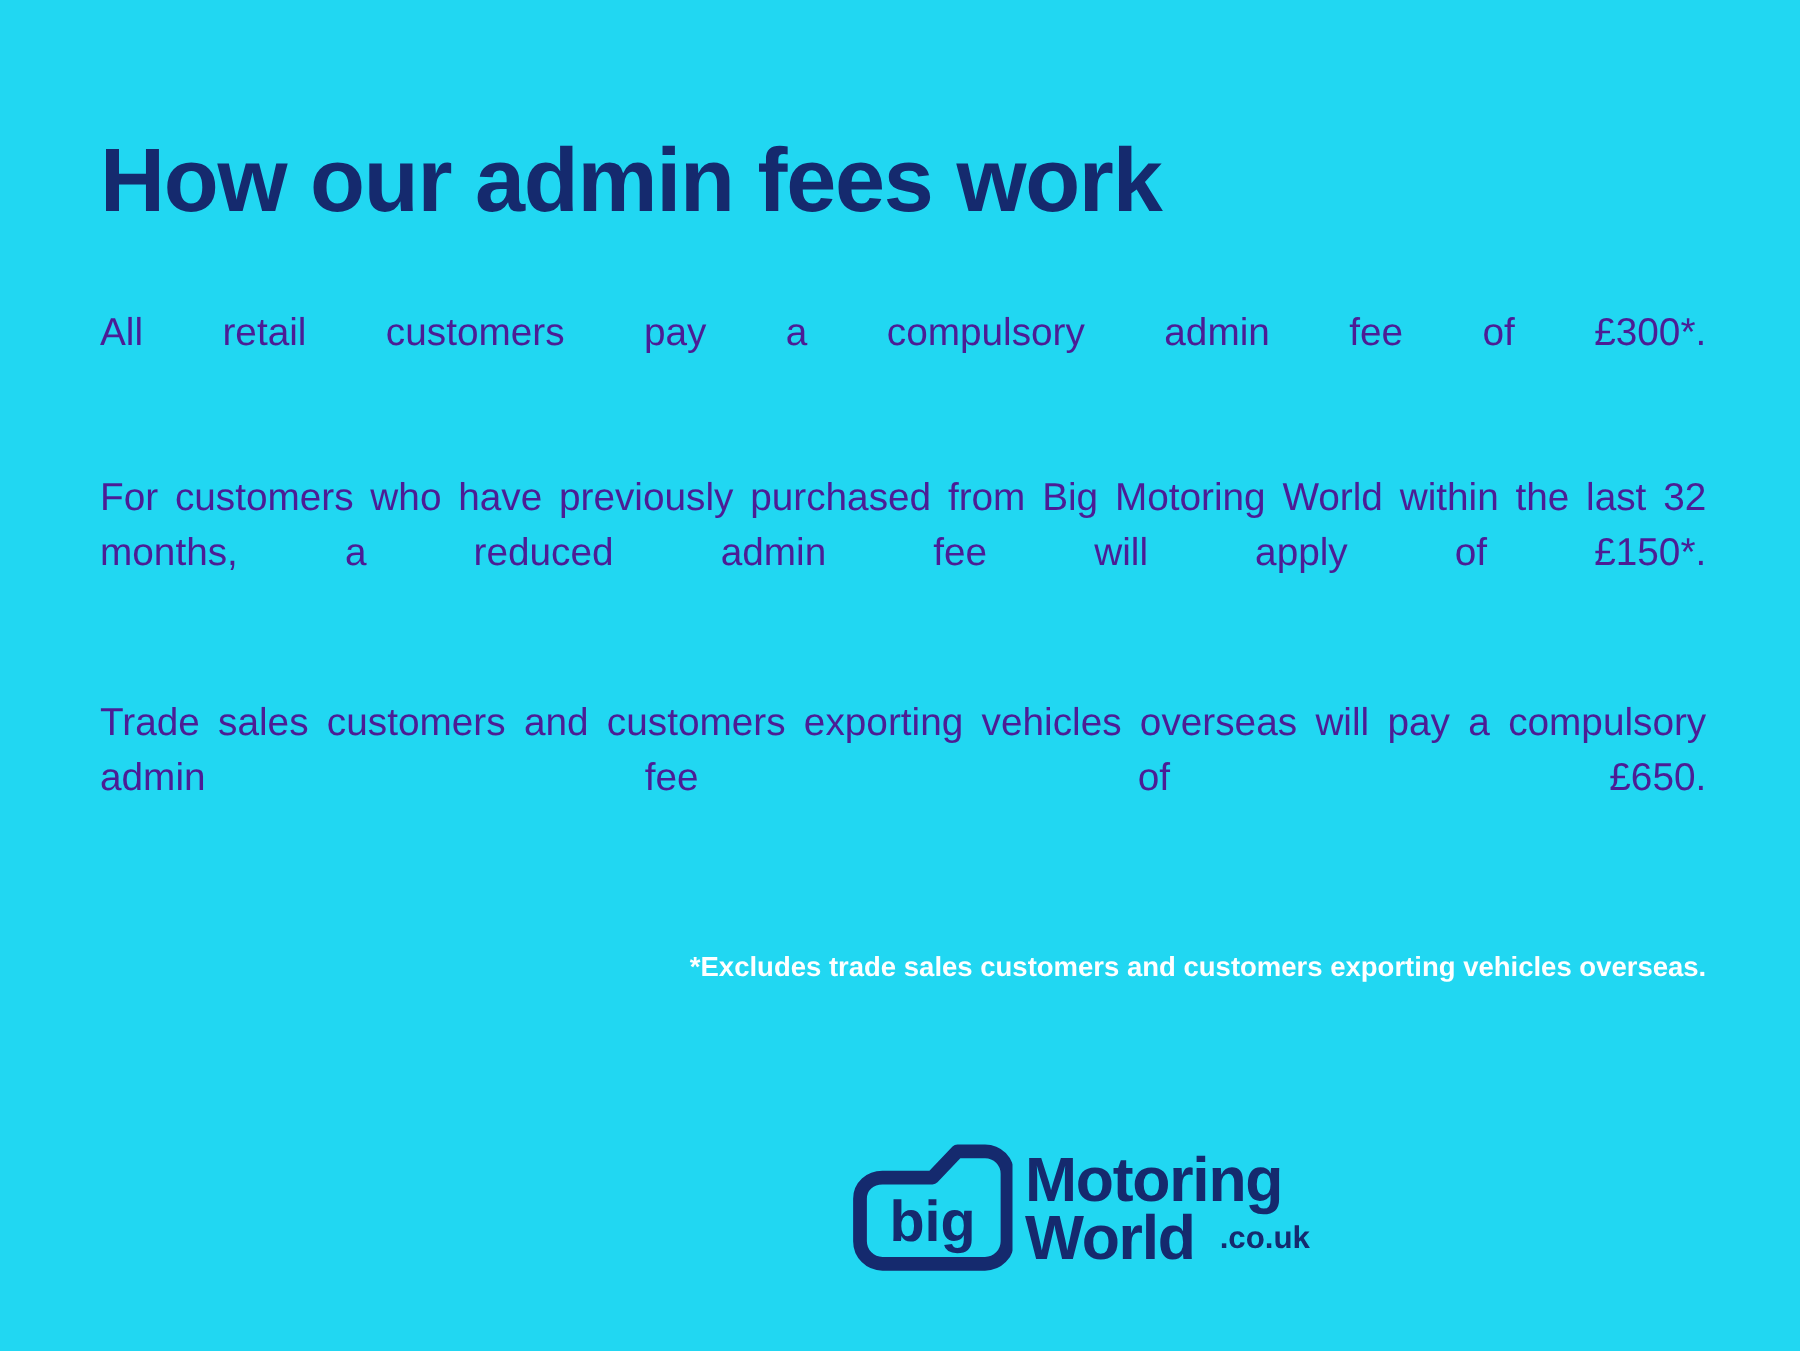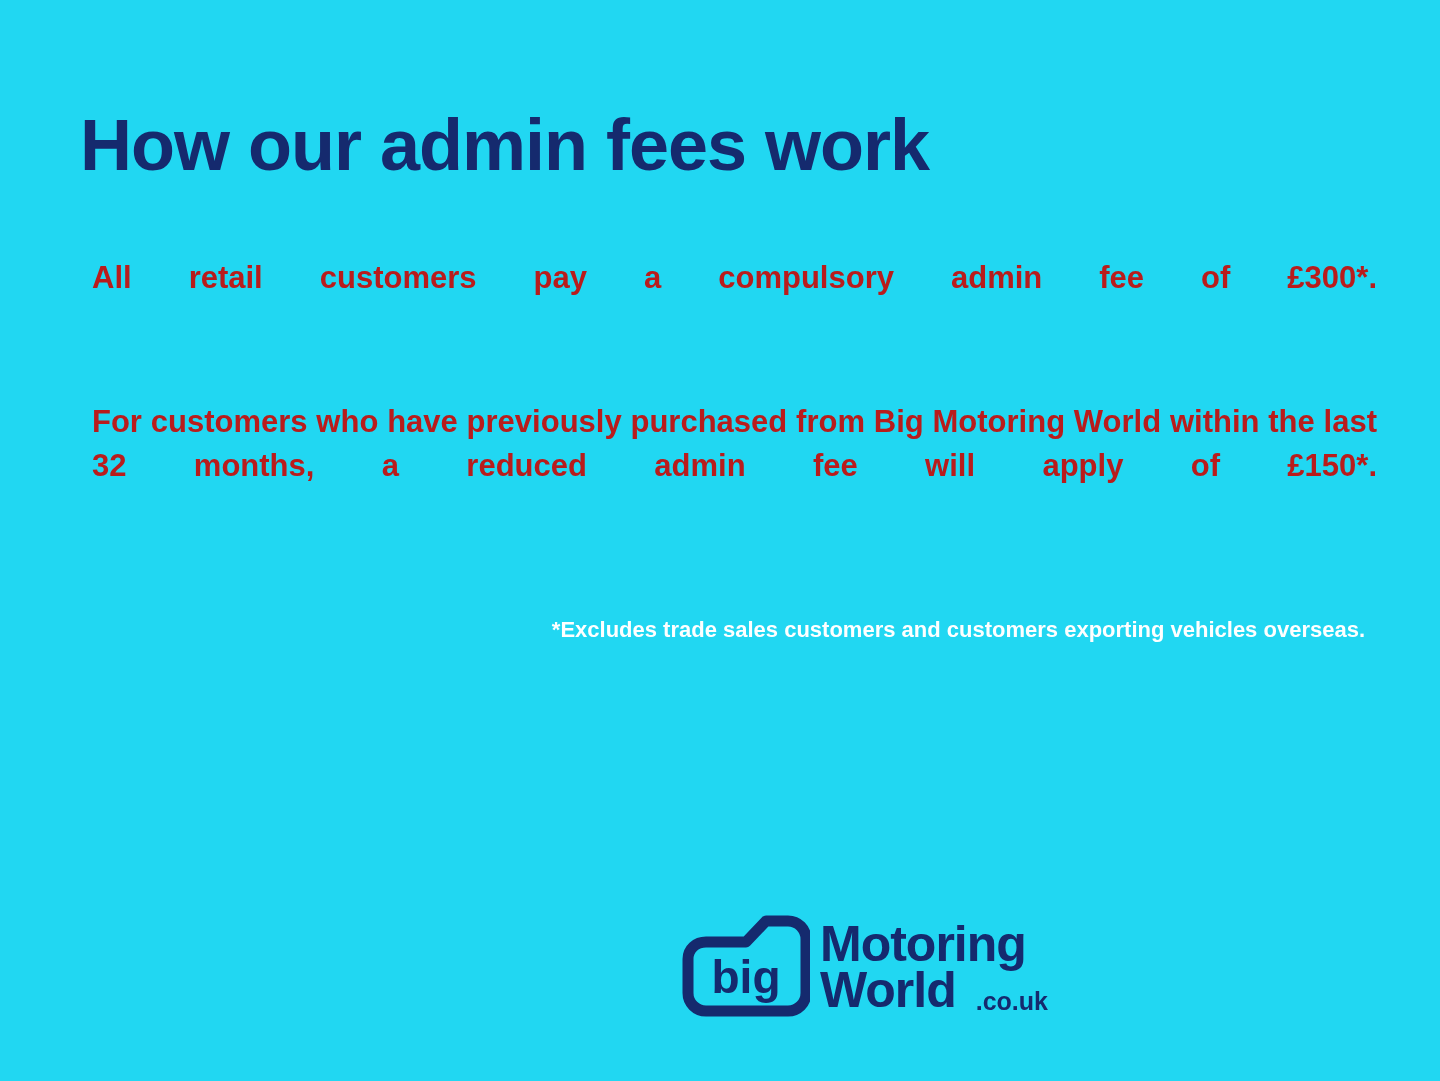--- a/index.html
+++ b/index.html
@@ -40,27 +40,27 @@
     color: #152a6e;
     text-align: justify;
     letter-spacing: -0.2px;
   }
   .subhead::after {
     content: "";
     display: inline-block;
     width: 100%;
   }
   .body-block {
-    margin: 12px;
+    margin: 0;
     width: 1285px;
     font-size: 31px;
     line-height: 1.42;
-    color: #b91c1c;
+    color: #4c1d95;
     text-align: justify;
-    font-weight: 700;
+    font-weight: 400;
   }
   .body-block::after {
     content: "";
     display: inline-block;
     width: 100%;
   }
   .b1 { padding-top: 60px; }
   .b2 { padding-top: 44px; }
   .b3 { padding-top: 48px; }
   .footnote {
@@ -88,41 +88,42 @@
     display: flex;
     flex-direction: column;
     line-height: 0.92;
     color: #152a6e;
     font-weight: 700;
     font-size: 50px;
     letter-spacing: -1px;
   }
   .logo-row2 {
     display: flex;
-    align-items: flex-end;
+    align-items: center;
   }
   .logo-tld {
     font-size: 25px;
     font-weight: 700;
     letter-spacing: 0;
     margin-left: 20px;
   }
 </style>
 </head>
 <body>
 
 <div class="slide">
 
   <h1 class="title">How our admin fees work</h1>
 
 
   <p class="body-block b1">All retail customers pay a compulsory admin fee of £300*.</p>
 
   <p class="body-block b2">For customers who have previously purchased from Big Motoring World within the last 32 months, a reduced admin fee will apply of £150*.</p>
 
+  <p class="body-block b3">Trade sales customers and customers exporting vehicles overseas will pay a compulsory admin fee of £650.</p>
 
   <p class="footnote">*Excludes trade sales customers and customers exporting vehicles overseas.</p>
 
   <div class="logo-wrap">
     <svg class="logo-mark" width="130" height="104" viewBox="0 0 130 104">
       <path d="M8 44 C8 34 16 27 26 27 L66 27 L86 6 L108 6 C118 6 126 14 126 24 L126 78 C126 88 118 96 108 96 L26 96 C16 96 8 88 8 78 Z" fill="none" stroke="#152a6e" stroke-width="11" stroke-linejoin="round"></path>
       <text x="66" y="78" font-family="'Liberation Sans', sans-serif" font-size="46" font-weight="700" fill="#152a6e" text-anchor="middle">big</text>
     </svg>
     <div class="logo-text">
       <span>Motoring</span>

